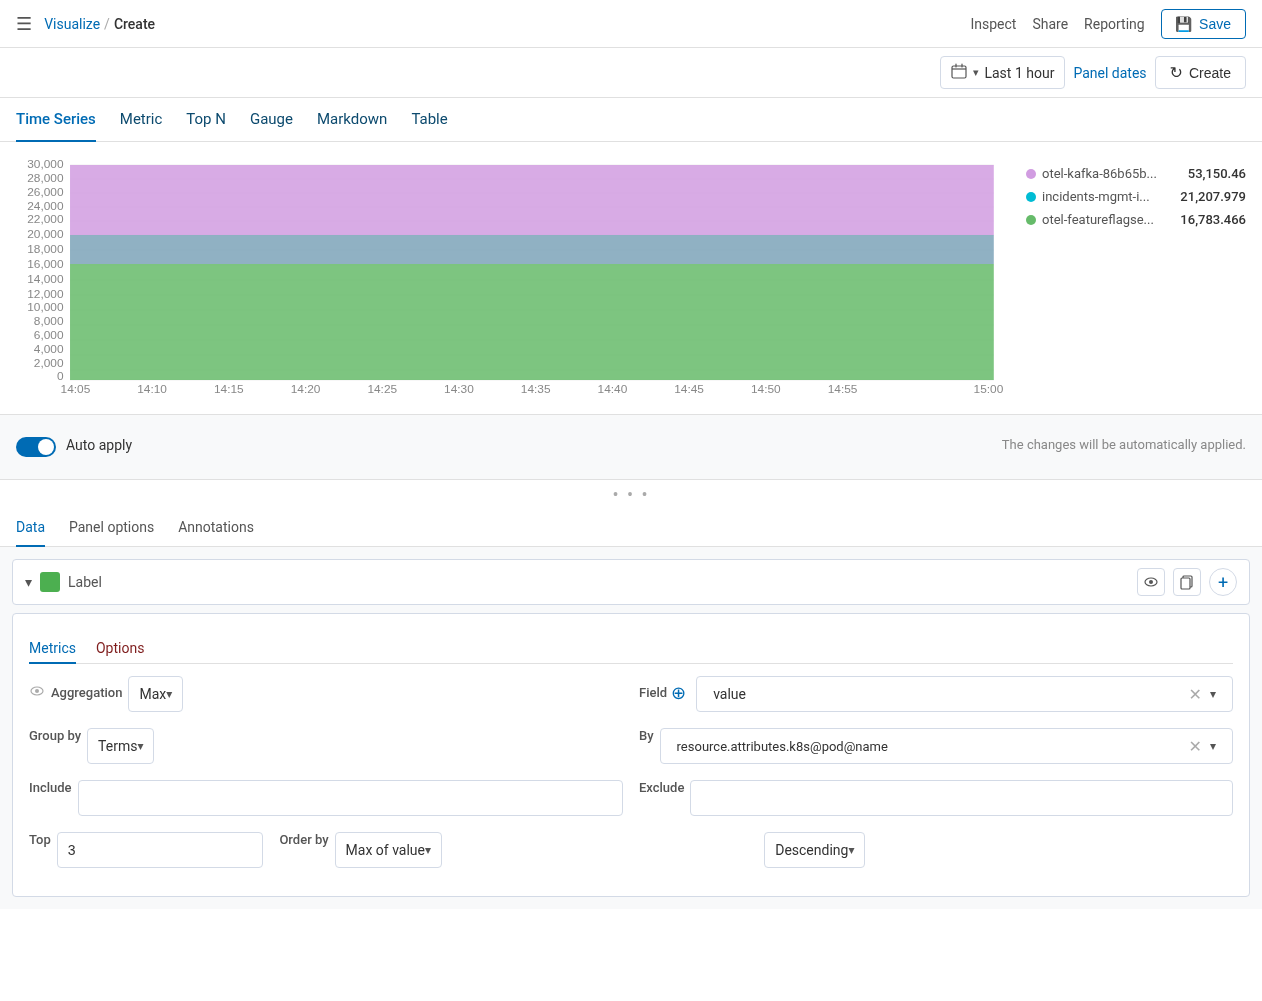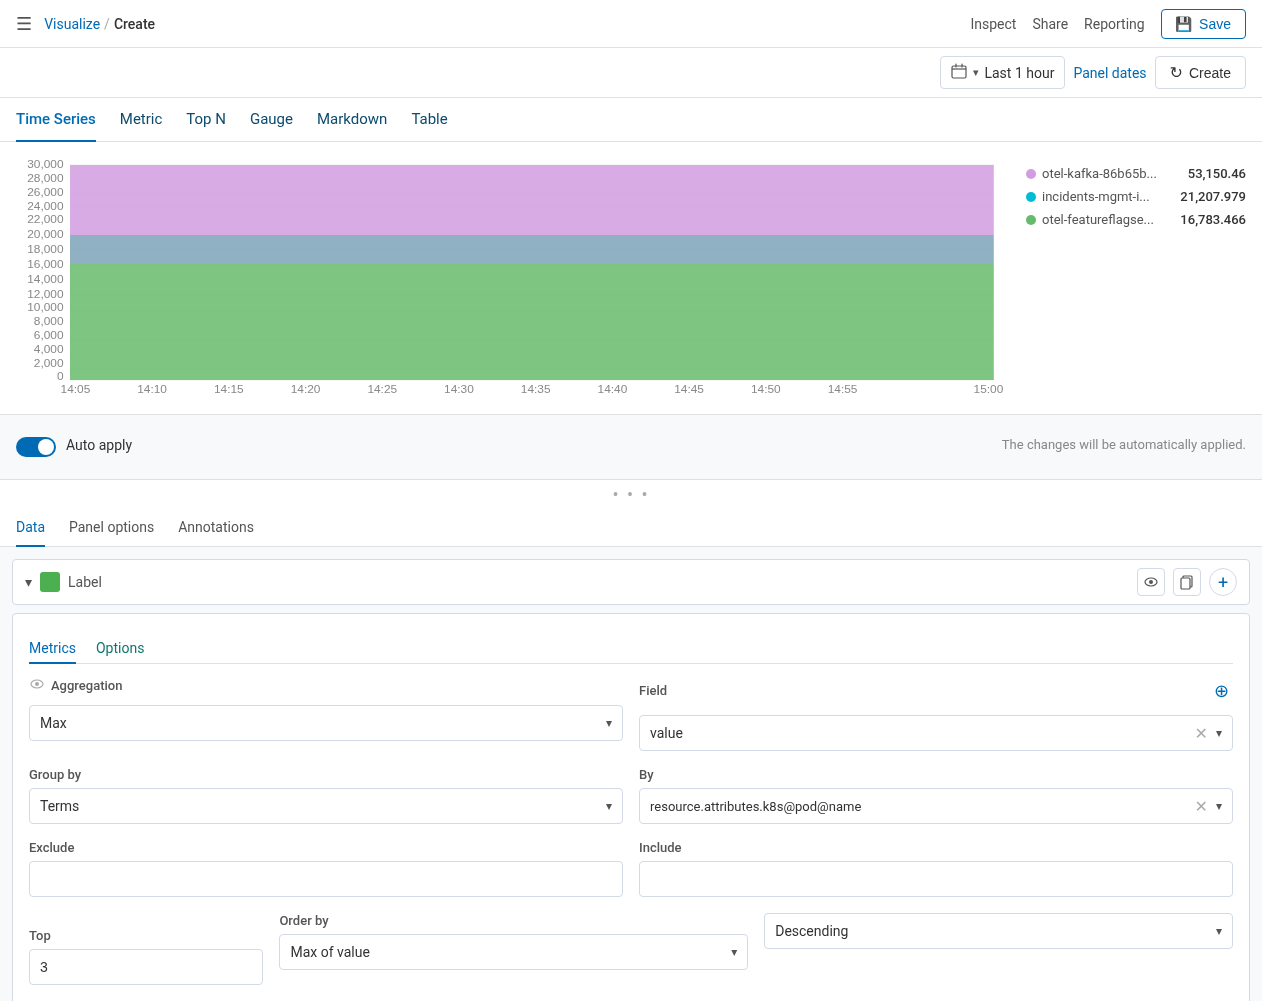--- a/index.html
+++ b/index.html
@@ -206,34 +206,34 @@
       display: flex;
       padding: 0 0 0 0;
       border-bottom: 1px solid #e0e0e0;
       gap: 20px;
       margin: 8px 0;
     }
     .query-inner-tab {
       padding: 6px 0;
       cursor: pointer;
       font-size: 14px;
-      color: #0f766e;
+      color: #7f1d1d;
       border-bottom: 2px solid transparent;
       margin-bottom: -1px;
     }
     .query-inner-tab.active {
       color: #006bb4;
       border-bottom: 2px solid #006bb4;
     }
     .field-row {
       display: flex;
       gap: 16px;
       margin-bottom: 16px;
     }
-    .field-group { flex: 1; display: flex; flex-direction: column; gap: 6px; }
+    .field-group { flex: 1; display: flex; flex-direction: row; gap: 6px; }
     .field-group label { font-size: 13px; color: #555; font-weight: 500; }
     .field-select {
       display: flex; align-items: center; justify-content: space-between;
       padding: 6px 10px;
       border: 1px solid #d3dae6; border-radius: 4px;
       background: #fff; cursor: pointer; font-size: 14px; color: #333;
       min-height: 36px;
     }
     .field-input {
       padding: 6px 10px;
@@ -245,21 +245,21 @@
       display: flex; align-items: center;
       padding: 4px;
       color: #006bb4; cursor: pointer; font-size: 18px;
     }
     .clear-btn {
       color: #aaa; cursor: pointer; font-size: 16px; padding: 0 4px;
     }
     .chevron { color: #555; font-size: 12px; }
     .field-value-select {
       display: flex; align-items: center;
-      padding: 6px 10px;
+      padding: 6px 16px;
       border: 1px solid #d3dae6; border-radius: 4px;
       background: #fff; cursor: pointer; font-size: 14px; color: #333;
       min-height: 36px; gap: 4px; flex: 1;
     }
 
     svg text { font-family: -apple-system, BlinkMacSystemFont, 'Segoe UI', sans-serif; }
   </style>
 </head>
 <body>
 
@@ -479,31 +479,31 @@
         <div class="field-value-select">
           <span style="flex:1; font-size:13px;">resource.attributes.k8s@pod@name</span>
           <span class="clear-btn">✕</span>
           <span class="chevron">▾</span>
         </div>
       </div>
     </div>
 
     <div class="field-row">
       <div class="field-group">
+        <label>Include</label>
+        <input class="field-input" type="text" value="" style="">
+      </div>
+      <div class="field-group">
         <label>Exclude</label>
         <input class="field-input" type="text" value="" style="">
       </div>
-      <div class="field-group">
-        <label>Include</label>
-        <input class="field-input" type="text" value="" style="">
-      </div>
     </div>
 
     <div class="field-row">
-      <div class="field-group" style="flex:0.5;margin-top:15px;">
+      <div class="field-group" style="flex:0.5;">
         <label>Top</label>
         <input class="field-input" type="text" value="3" style="">
       </div>
       <div class="field-group">
         <label>Order by</label>
         <div class="field-select">
           <span>Max of value</span>
           <span class="chevron">▾</span>
         </div>
       </div>

